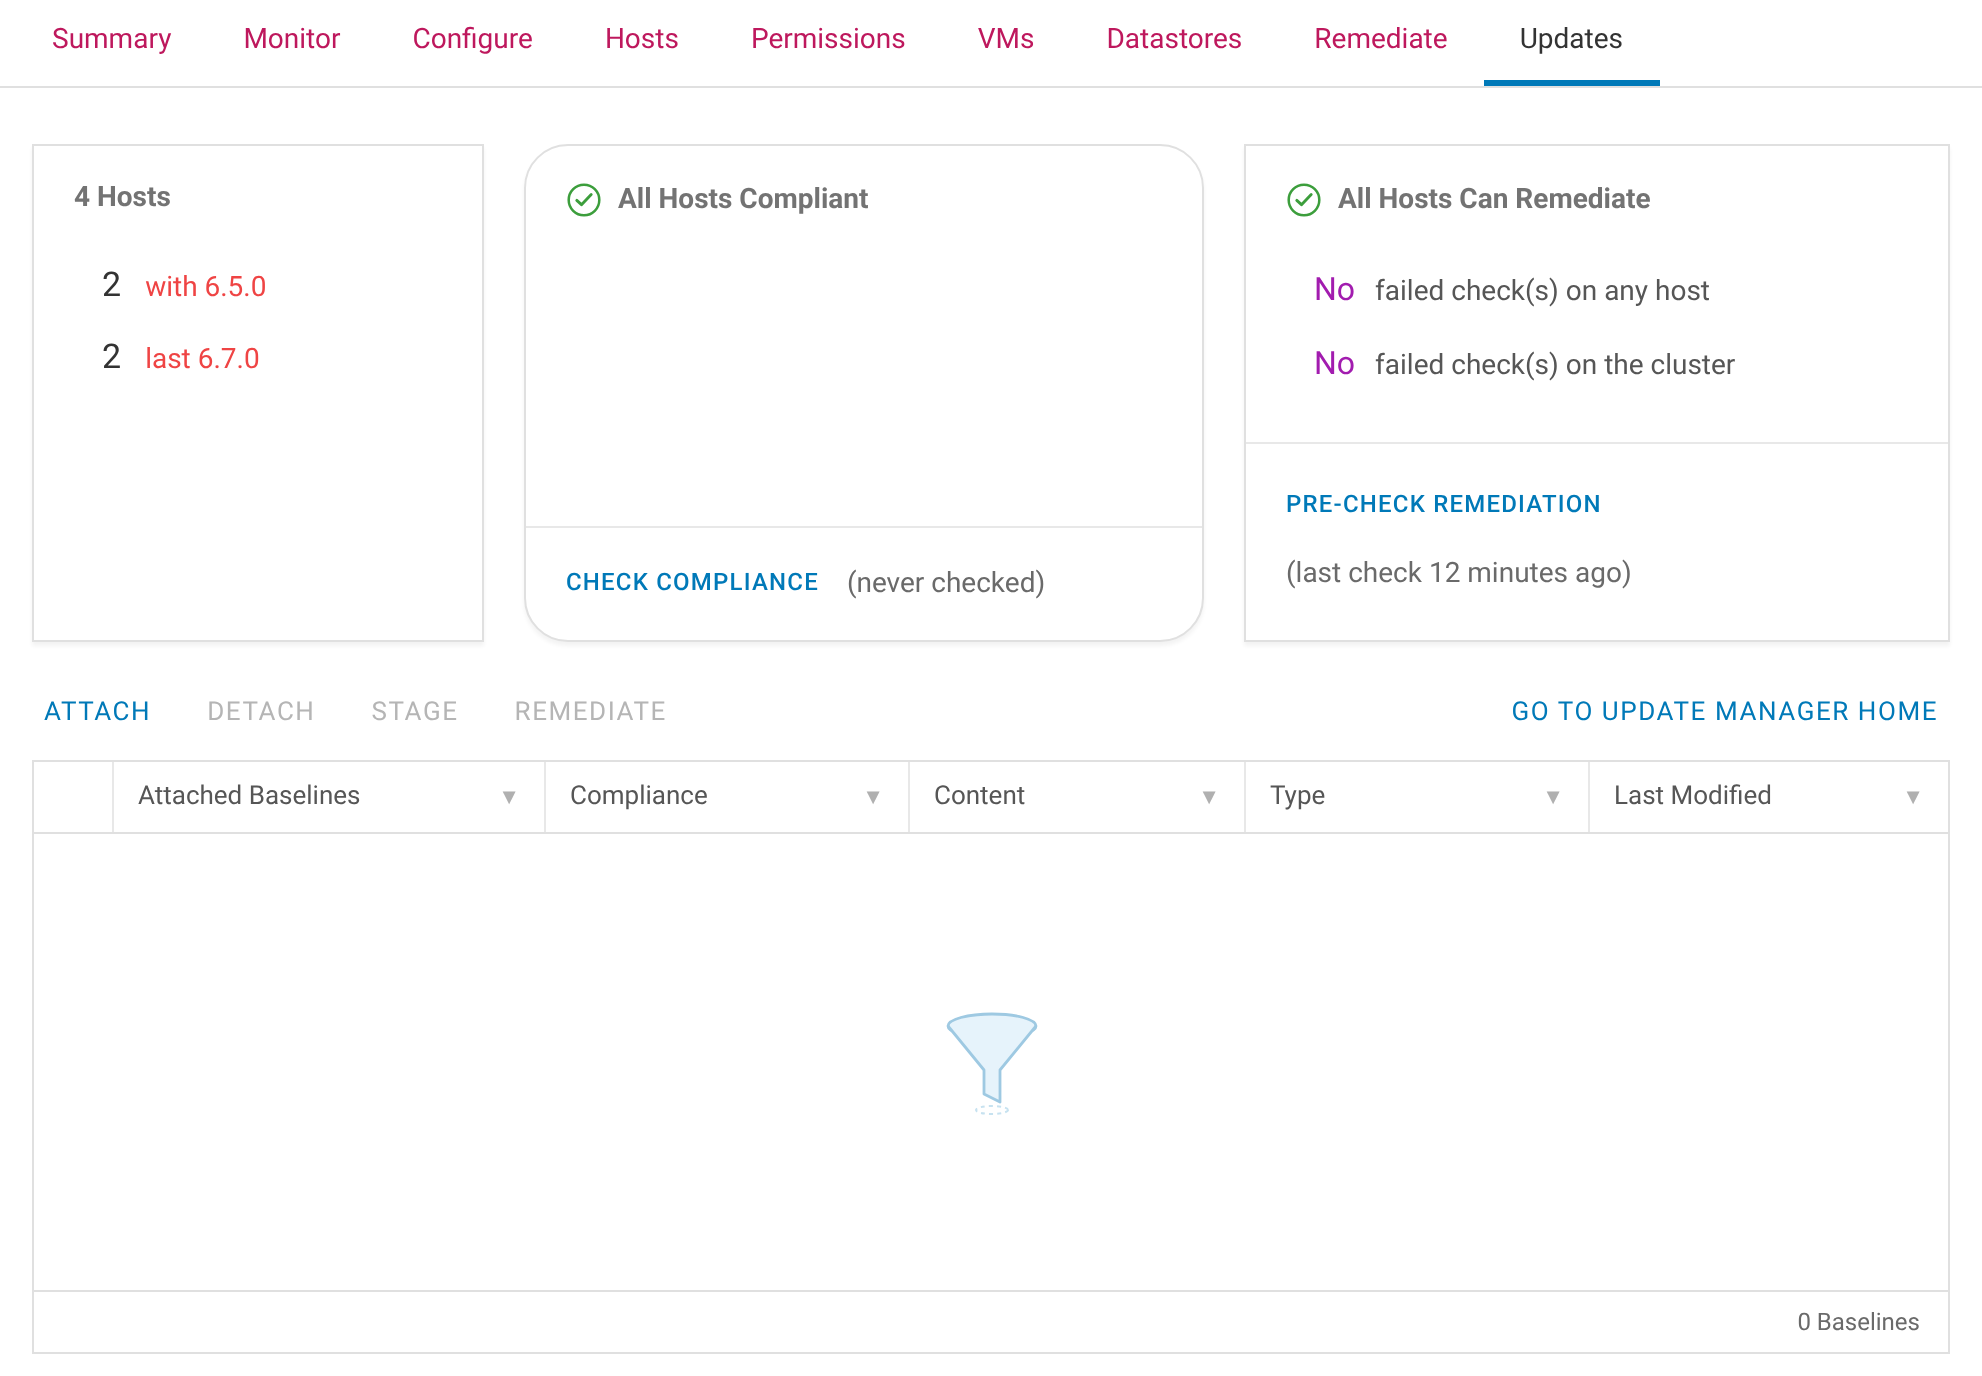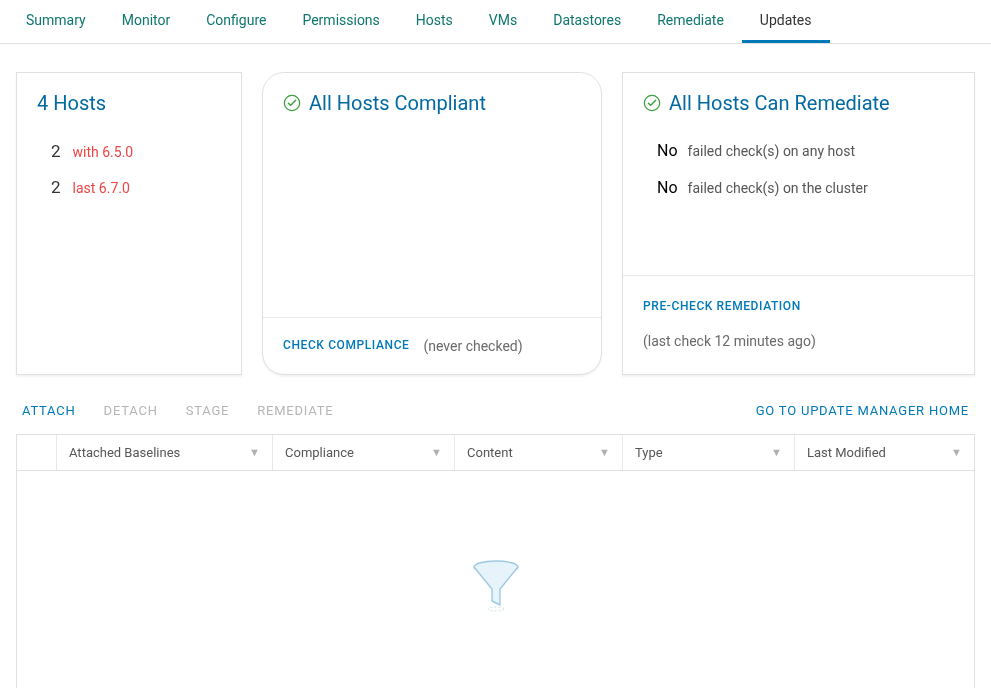--- a/index.html
+++ b/index.html
@@ -14,21 +14,21 @@
     }
     .tabs {
       display: flex;
       border-bottom: 1px solid #e0e0e0;
       padding: 0 8px;
       gap: 0;
     }
     .tab {
       padding: 12px 18px;
       cursor: pointer;
-      color: #0f766e;
+      color: #be185d;
       border-bottom: 3px solid transparent;
       font-size: 14px;
     }
     .tab.active {
       color: #333;
       border-bottom-color: #0079b8;
     }
     .cards {
       display: flex;
       gap: 20px;
@@ -40,23 +40,23 @@
       box-shadow: 0 2px 2px rgba(0,0,0,0.05);
       flex: 1;
       display: flex;
       flex-direction: column;
     }
     .card-hosts { flex: 0 0 226px; }
     .card-compliance { flex: 0 0 340px; border-radius: 22px; }
     .card-remediate { flex: 1; }
     .card-title {
       padding: 18px 20px 14px 20px;
-      font-size: 20px;
-      color: #0369a1;
-      font-weight: 400;
+      font-size: 14px;
+      color: #737373;
+      font-weight: 700;
       display: flex;
       align-items: center;
       gap: 8px;
     }
     .card-body {
       padding: 6px 20px 18px 20px;
       flex: 1;
     }
     .host-row {
       display: flex;
@@ -73,34 +73,33 @@
       color: #ef4444;
     }
     .remediate-row {
       display: flex;
       align-items: baseline;
       gap: 10px;
       padding: 6px 0 12px 14px;
     }
     .remediate-no {
       font-size: 16px;
-      color: #000000;
+      color: #a21caf;
     }
     .remediate-desc {
       font-size: 14px;
       color: #565656;
     }
     .card-footer {
       border-top: 1px solid #e8e8e8;
       padding: 20px 20px;
       display: flex;
       align-items: flex-start;
       gap: 14px;
       flex-wrap: wrap;
-      margin-top: 48px;
     }
     .card-footer-multi {
       line-height: 1.7;
     }
     .link-button {
       color: #0079b8;
       text-transform: uppercase;
       letter-spacing: 0.05em;
       font-size: 12px;
       font-weight: 500;
@@ -192,22 +191,22 @@
       color: #6a6a6a;
     }
   </style>
 </head>
 <body>
 
 <div class="tabs">
   <div class="tab">Summary</div>
   <div class="tab">Monitor</div>
   <div class="tab">Configure</div>
+  <div class="tab">Hosts</div>
   <div class="tab">Permissions</div>
-  <div class="tab">Hosts</div>
   <div class="tab">VMs</div>
   <div class="tab">Datastores</div>
   <div class="tab">Remediate</div>
   <div class="tab active">Updates</div>
 </div>
 
 <div class="cards">
   <div class="card card-hosts">
     <div class="card-title">4 Hosts</div>
     <div class="card-body">

